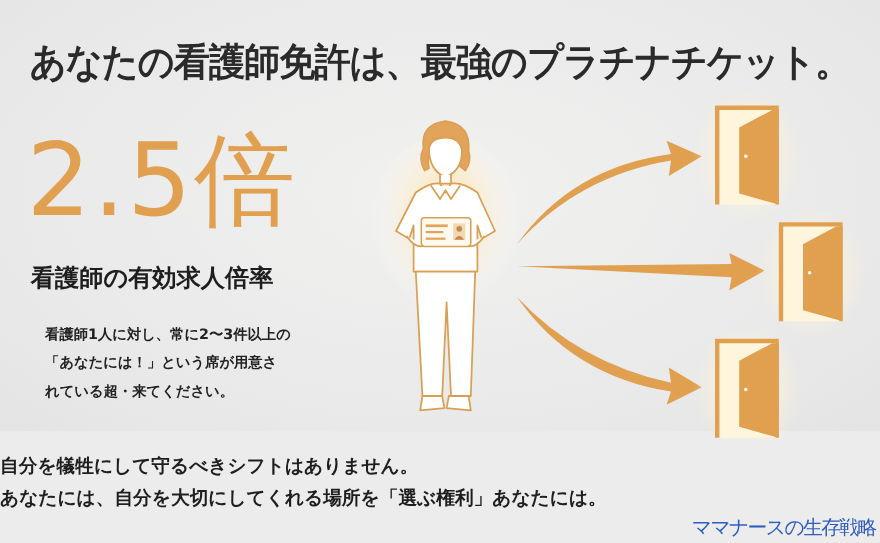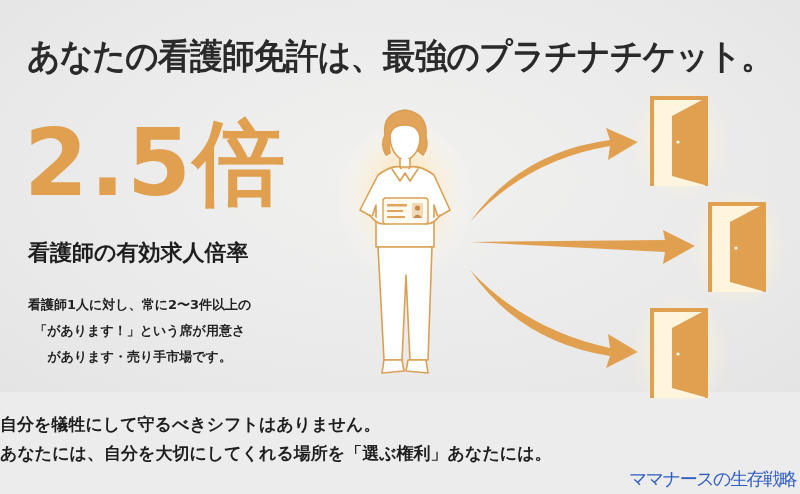--- a/index.html
+++ b/index.html
@@ -18,39 +18,38 @@
     position: absolute; left: 0; top: 33px; width: 800px;
     text-align: center;
     font-size: 35px; font-weight: bold; letter-spacing: -1px;
     color: #2a2a2a;
     white-space: nowrap;
     transform: scaleX(0.94);
     transform-origin: center;
   }
   .big-stat {
     position: absolute; left: 24px; top: 118px;
-    font-size: 92px; font-weight: bold;
+    font-size: 92px; font-weight: normal;
     color: #e0a050;
     line-height: 1;
     letter-spacing: 2px;
   }
   .stat-label {
     position: absolute; left: 28px; top: 238px;
     font-size: 22px; font-weight: bold;
     color: #1e1e1e;
     white-space: nowrap;
     font-family: Liberation Mono, monospace;
   }
   .desc {
-    position: absolute; left: 28px; top: 292px;
+    position: absolute; left: 41px; top: 292px;
     font-size: 13px; font-weight: bold;
     color: #222;
     line-height: 26px;
     white-space: nowrap;
-    text-align: center;
   }
   .desc span { display: block; }
   .nurse {
     position: absolute; left: 330px; top: 95px; width: 150px; height: 305px;
   }
   .arrows {
     position: absolute; left: 470px; top: 80px; width: 330px; height: 320px;
   }
   .bottom {
     position: absolute; left: 0; top: 410px; width: 800px;
@@ -72,22 +71,22 @@
 
 <div class="canvas">
 
   <h1 class="headline">あなたの看護師免許は、最強のプラチナチケット。</h1>
 
   <div class="big-stat">2.5倍</div>
   <div class="stat-label">看護師の有効求人倍率</div>
 
   <div class="desc">
     <span>看護師1人に対し、常に2〜3件以上の</span>
-    <span>「があります！」という席が用意さ</span>
-    <span>があります・売り手市場です。</span>
+    <span>「あなたには！」という席が用意さ</span>
+    <span>れている超・来てください。</span>
   </div>
 
   <svg class="nurse" viewBox="0 0 150 305" xmlns="http://www.w3.org/2000/svg">
     <defs>
       <radialGradient id="glow" cx="50%" cy="40%" r="50%">
         <stop offset="0%" stop-color="#ffd98a" stop-opacity="0.95"></stop>
         <stop offset="35%" stop-color="#ffe7b8" stop-opacity="0.7"></stop>
         <stop offset="100%" stop-color="#ffffff" stop-opacity="0"></stop>
       </radialGradient>
     </defs>

